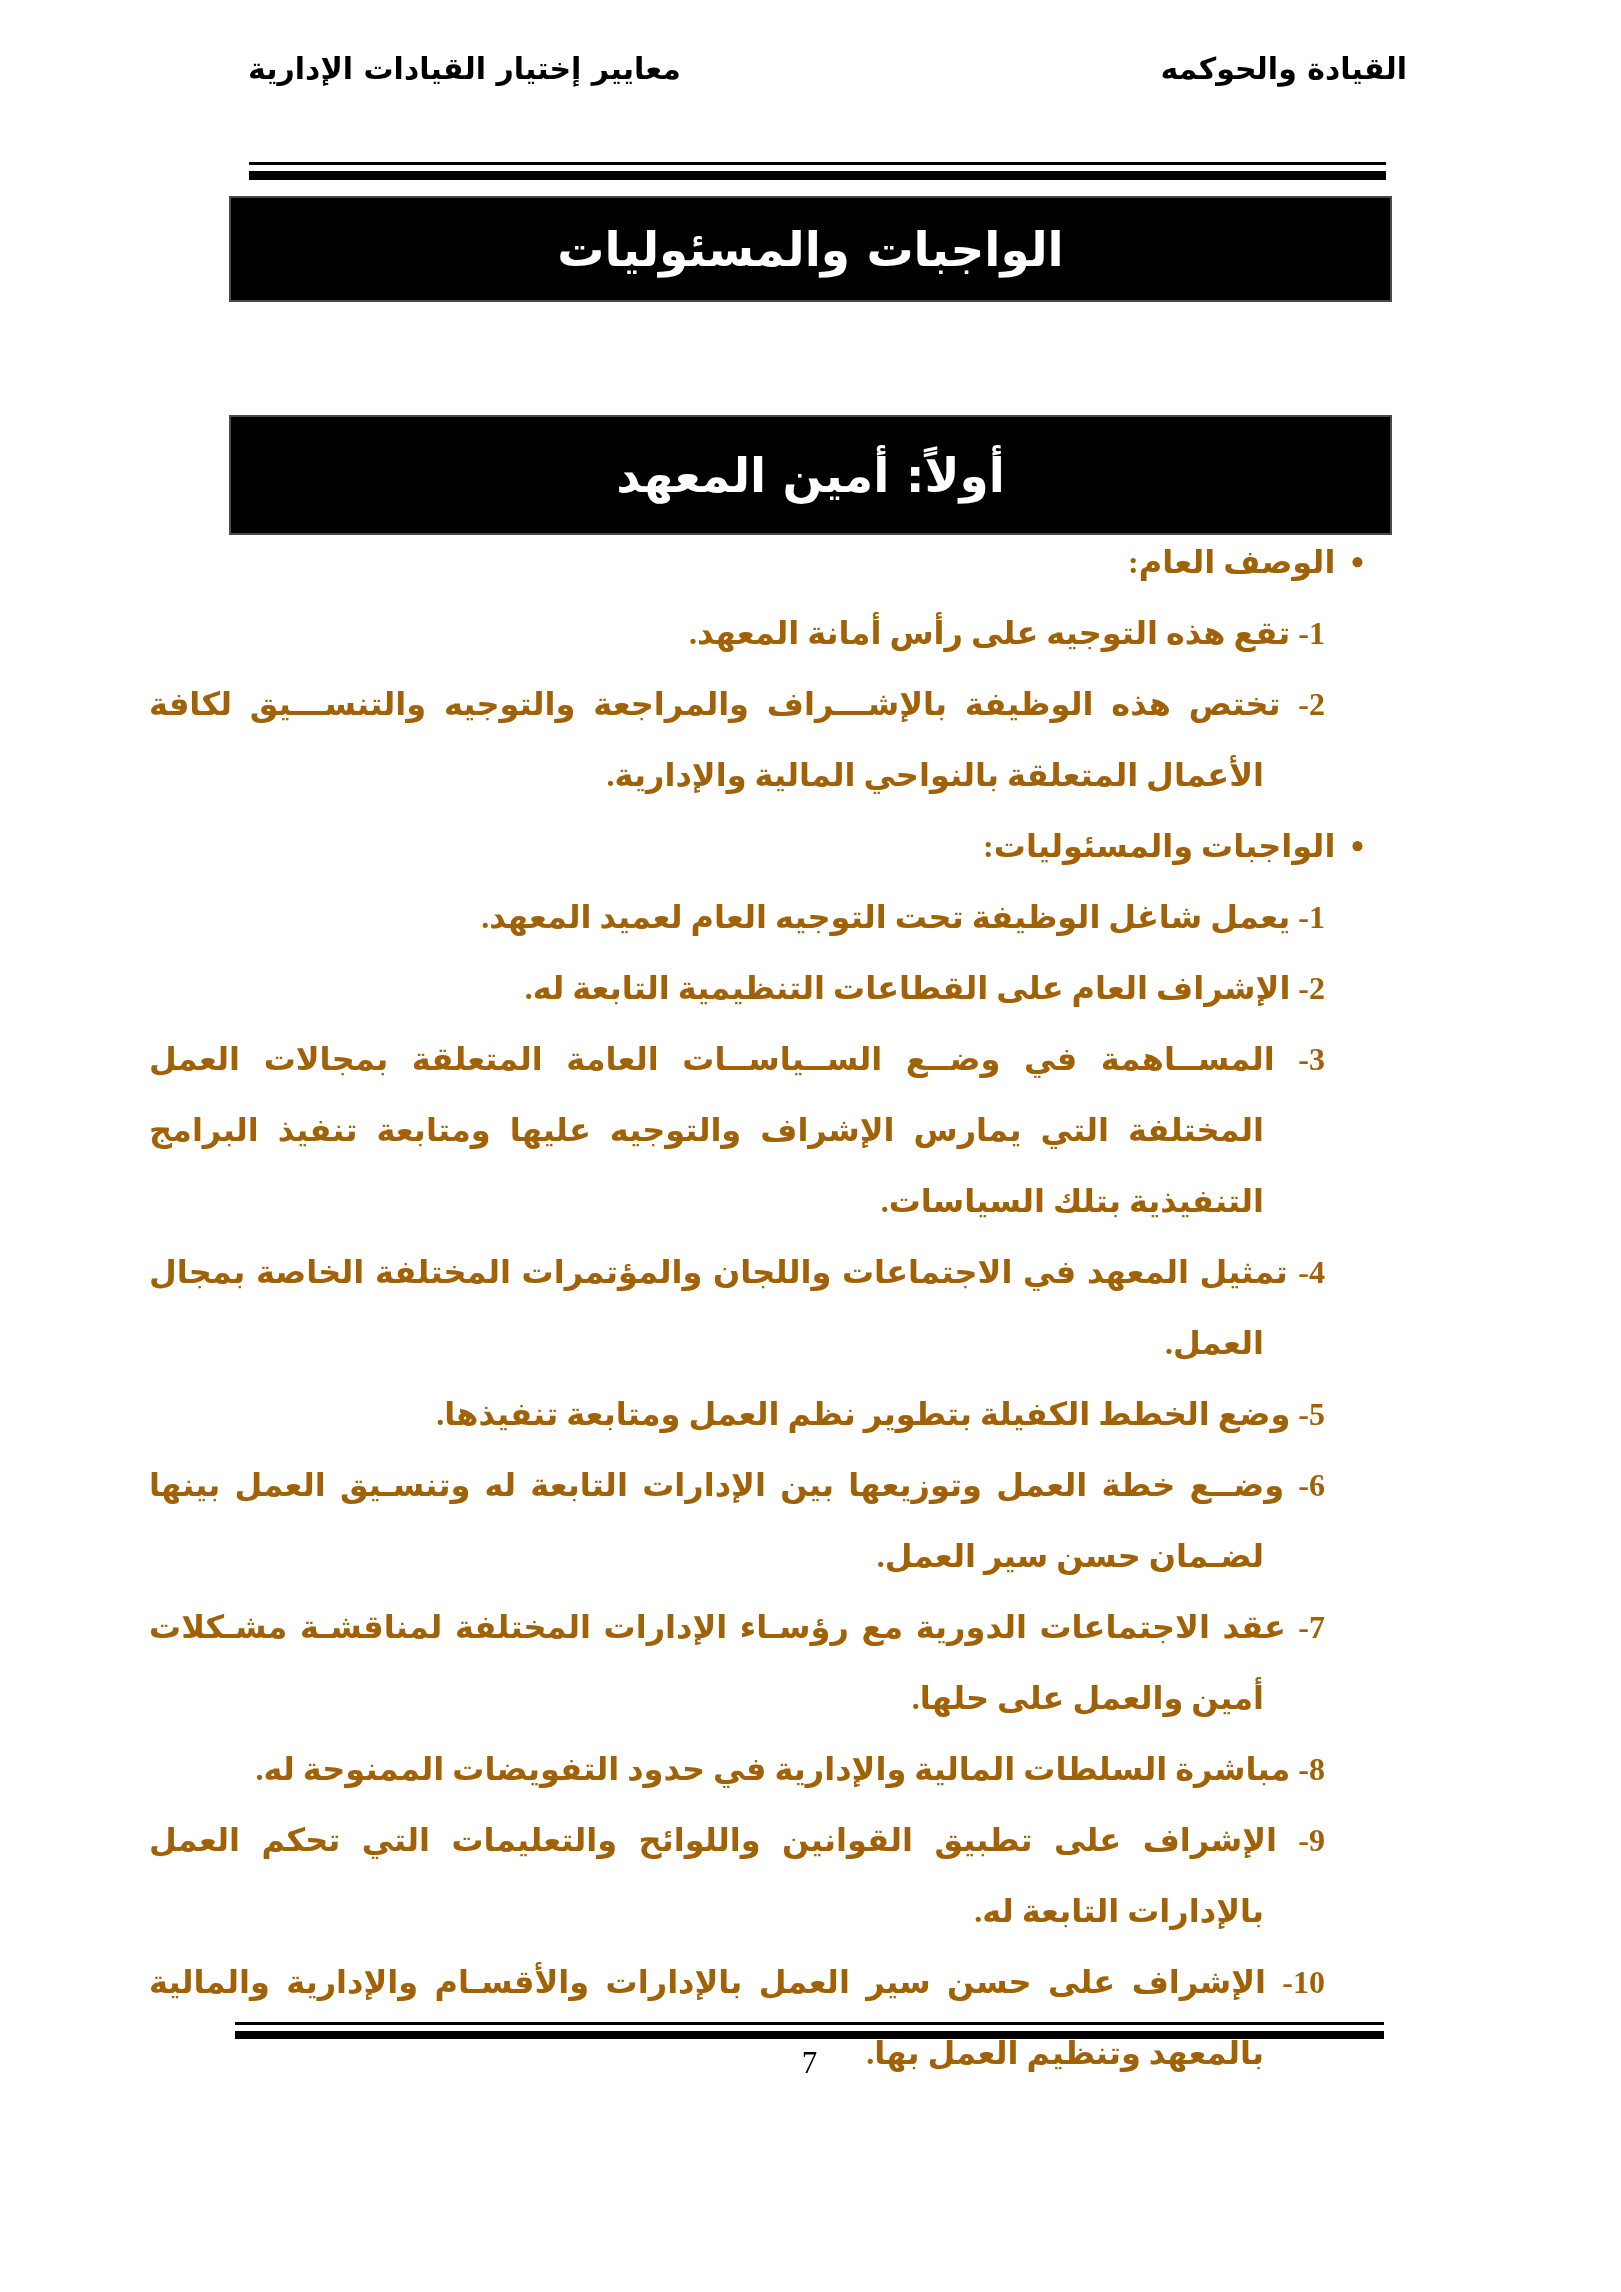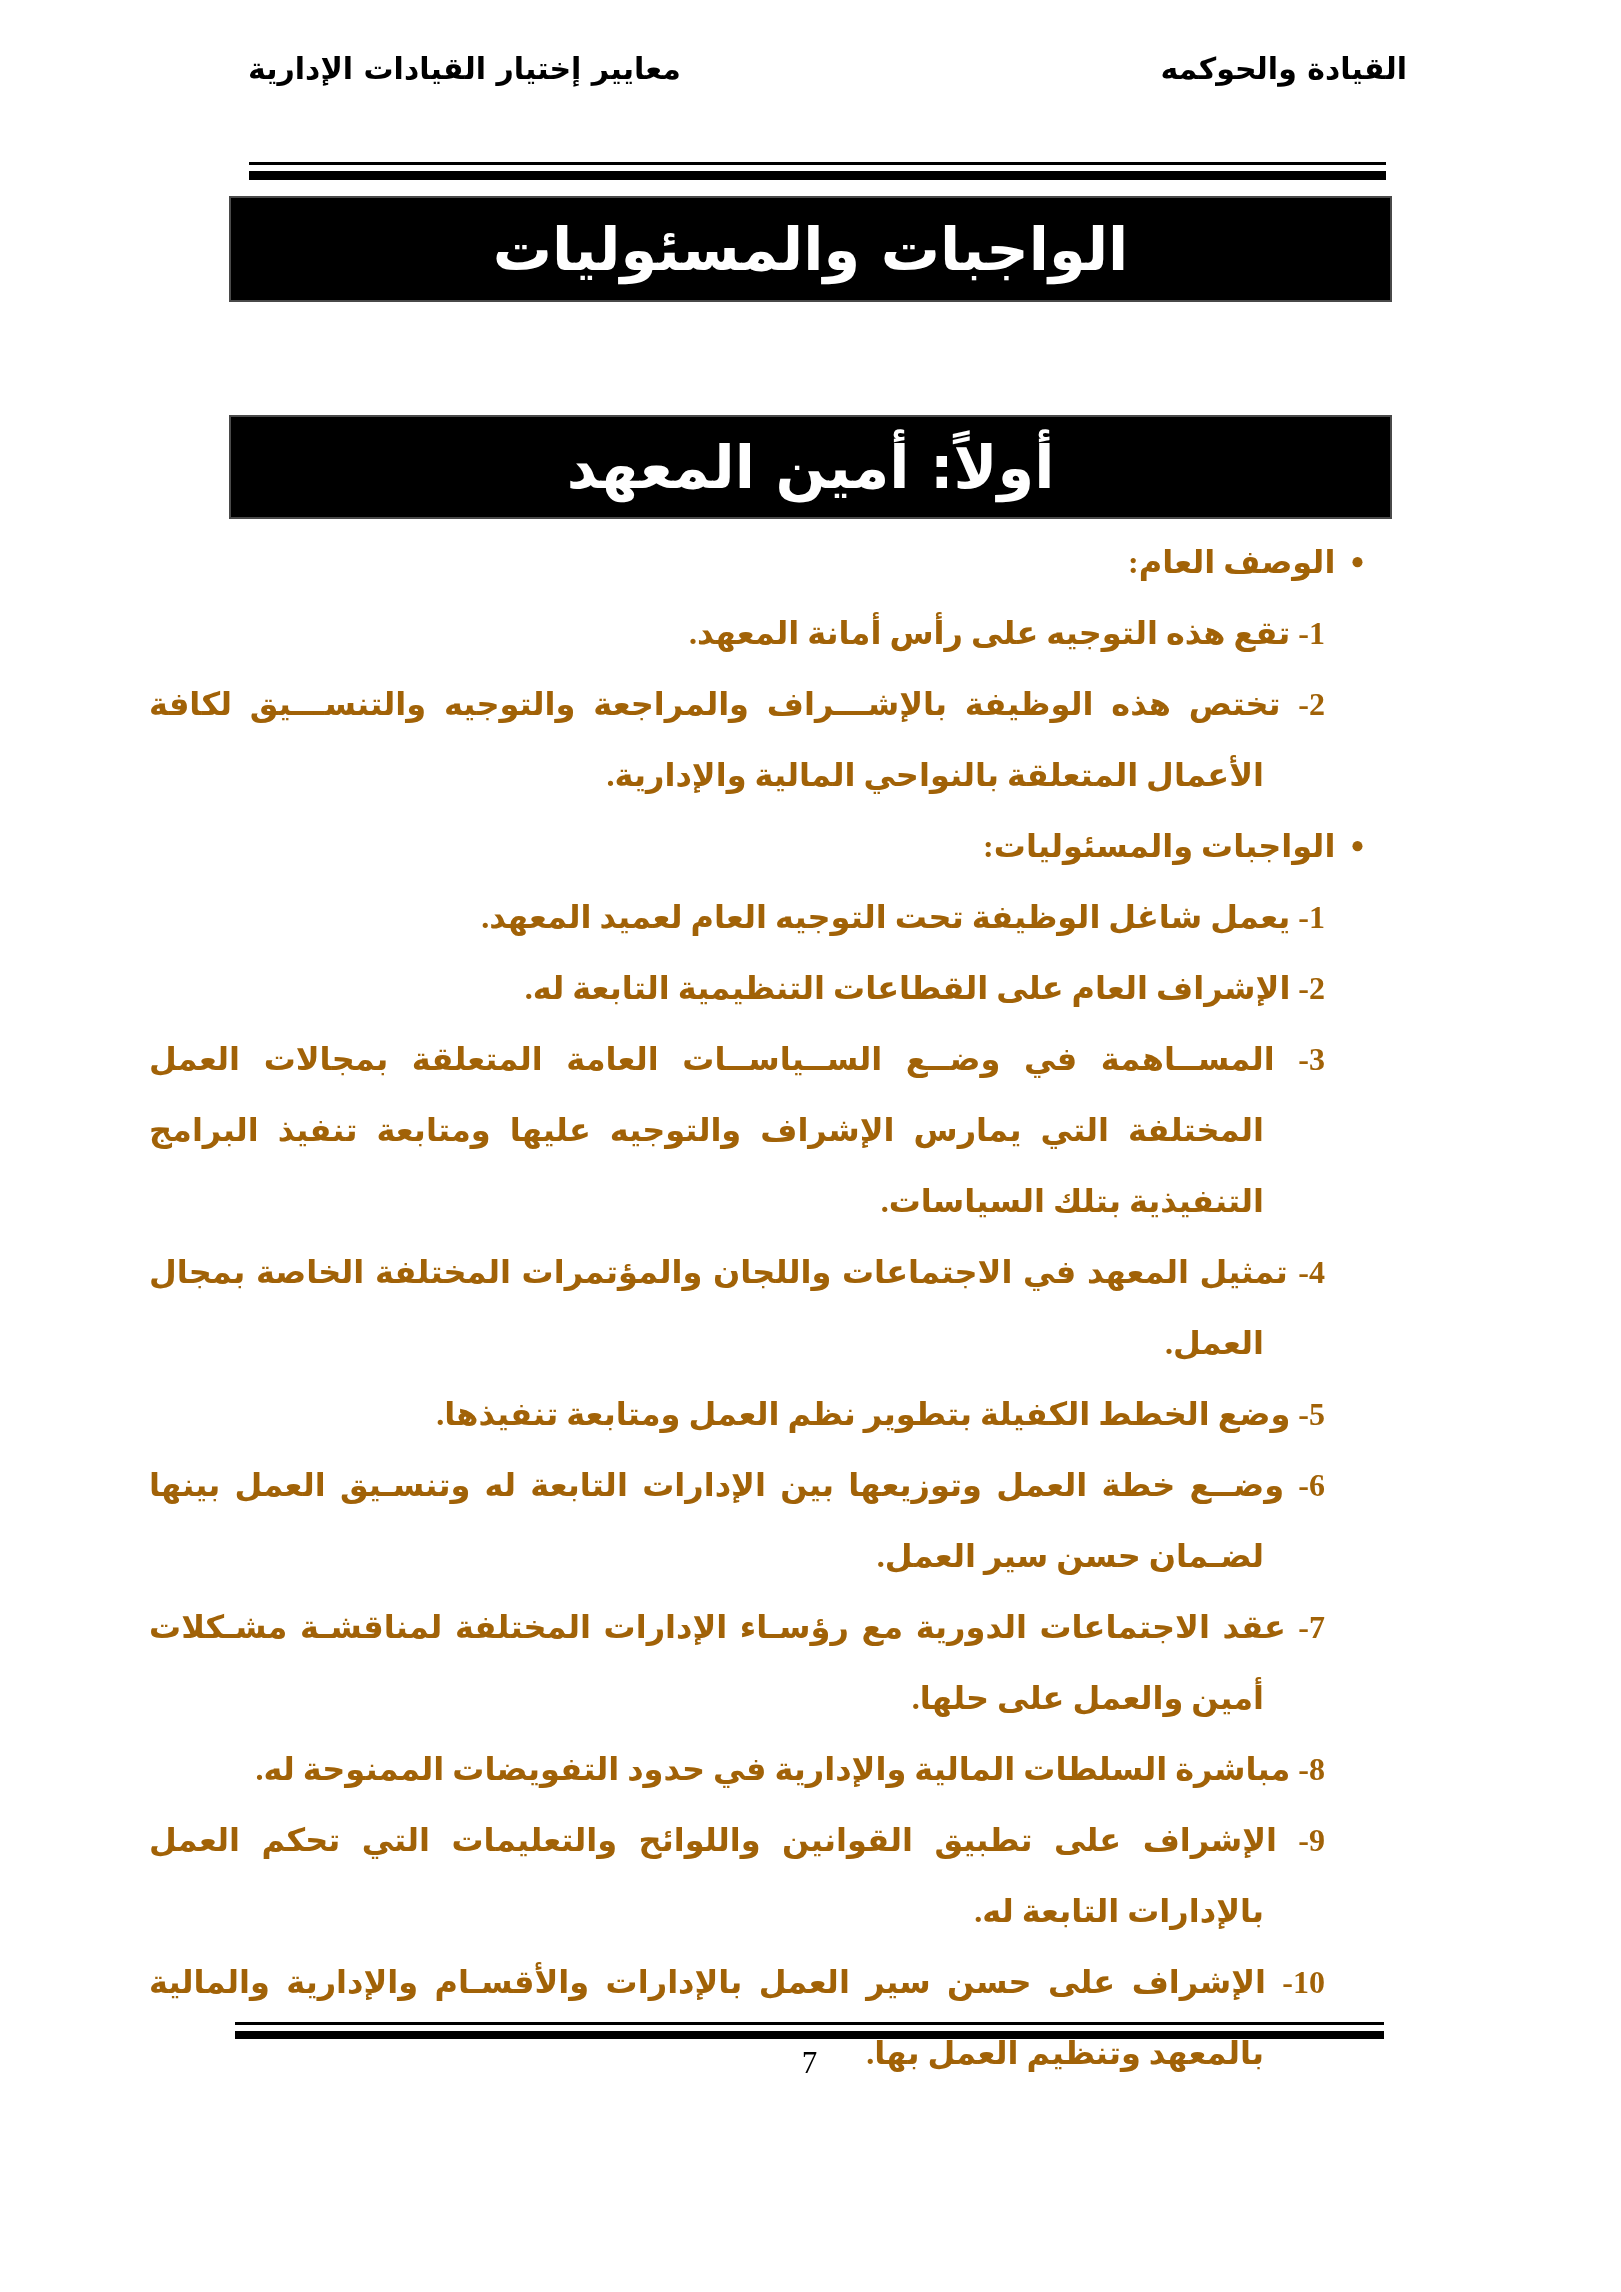--- a/index.html
+++ b/index.html
@@ -31,26 +31,26 @@
   .top-rule { top:162px; left:249px; width:1137px; }
   .footer-rule { top:2022px; left:235px; width:1149px; border-bottom-width:8.8px; height:16.7px; }
 
   
   .banner {
     position:absolute; left:229px; width:1163px;
     background:#000000;
     border:2.9px solid #4a4a4a;
     display:flex; align-items:center; justify-content:center;
     color:#ffffff;
-    font-weight:bold; font-size:59px;
+    font-weight:bold; font-size:47px;
     font-family:"DejaVu Sans", sans-serif;
     direction:rtl;
   }
   .banner-main { top:196px; height:106px; }
-  .banner-sub  { top:415px; height:104px; }
+  .banner-sub  { top:415px; height:120px; }
 
   
   .content {
     position:absolute; top:527px; right:257px; width:1215px;
     direction:rtl;
     font-weight:bold; font-size:32px; line-height:71px;
     
     font-family:"Liberation Serif","DejaVu Sans", sans-serif;
     color:#a16207;
   }

